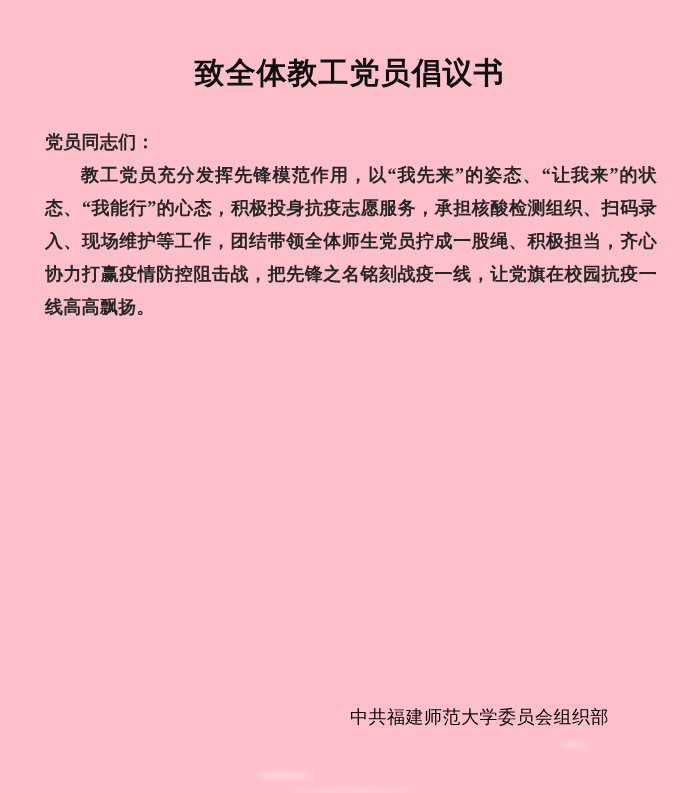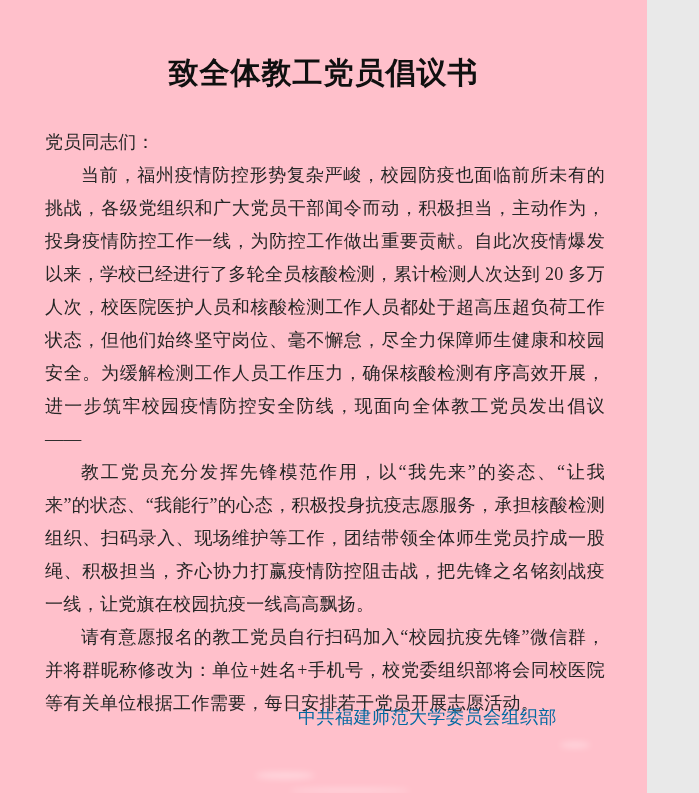--- a/index.html
+++ b/index.html
@@ -2,21 +2,21 @@
 <html><head>
 <meta charset="utf-8">
 <style>
   html, body {
     margin: 0;
     padding: 0;
     background: #e9e9e9;
   }
   .page {
     position: relative;
-    width: 647px;
+    width: 699px;
     height: 793px;
     background: #ffc0cb;
     overflow: hidden;
     font-family: "Liberation Serif", "DejaVu Serif", serif;
     color: #262626;
     box-sizing: border-box;
   }
   .doc-title {
     margin: 50px 0 0 0;
     text-align: center;
@@ -25,38 +25,39 @@
     font-weight: bold;
     color: #101010;
     letter-spacing: 1px;
   }
   .doc-body {
     margin: 30px 42px 0 45px;
     font-size: 18px;
     line-height: 33px;
     text-align: justify;
     letter-spacing: 0.3px;
+    font-weight: bold;
   }
   .salutation {
     margin: 0;
   }
   .para {
     margin: 0;
     text-indent: 2em;
   }
   .sig-block {
     position: absolute;
     top: 700px;
     right: 90px;
     display: flex;
     flex-direction: column;
     align-items: flex-end;
     font-size: 18px;
     line-height: 34px;
-    color: #0369a1;
+    color: #000000;
   }
   .sig-org {
     white-space: nowrap;
     letter-spacing: 0.5px;
   }
   .sig-date {
     white-space: nowrap;
   }
   
   .smudge {
@@ -73,25 +74,23 @@
 </head>
 <body>
 
 <div class="page">
 
   <h1 class="doc-title">致全体教工党员倡议书</h1>
 
   <div class="doc-body">
     <p class="salutation">党员同志们：</p>
 
-    <p class="para">当前，福州疫情防控形势复杂严峻，校园防疫也面临前所未有的挑战，各级党组织和广大党员干部闻令而动，积极担当，主动作为，投身疫情防控工作一线，为防控工作做出重要贡献。自此次疫情爆发以来，学校已经进行了多轮全员核酸检测，累计检测人次达到 20 多万人次，校医院医护人员和核酸检测工作人员都处于超高压超负荷工作状态，但他们始终坚守岗位、毫不懈怠，尽全力保障师生健康和校园安全。为缓解检测工作人员工作压力，确保核酸检测有序高效开展，进一步筑牢校园疫情防控安全防线，现面向全体教工党员发出倡议——</p>
 
     <p class="para">教工党员充分发挥先锋模范作用，以“我先来”的姿态、“让我来”的状态、“我能行”的心态，积极投身抗疫志愿服务，承担核酸检测组织、扫码录入、现场维护等工作，团结带领全体师生党员拧成一股绳、积极担当，齐心协力打赢疫情防控阻击战，把先锋之名铭刻战疫一线，让党旗在校园抗疫一线高高飘扬。</p>
 
-    <p class="para">请有意愿报名的教工党员自行扫码加入“校园抗疫先锋”微信群，并将群昵称修改为：单位+姓名+手机号，校党委组织部将会同校医院等有关单位根据工作需要，每日安排若干党员开展志愿活动。</p>
   </div>
 
   <div class="sig-block">
     <div class="sig-org">中共福建师范大学委员会组织部</div>
   </div>
 
   <div class="smudge smudge-1"></div>
   <div class="smudge smudge-2"></div>
   <div class="smudge smudge-3"></div>
 

